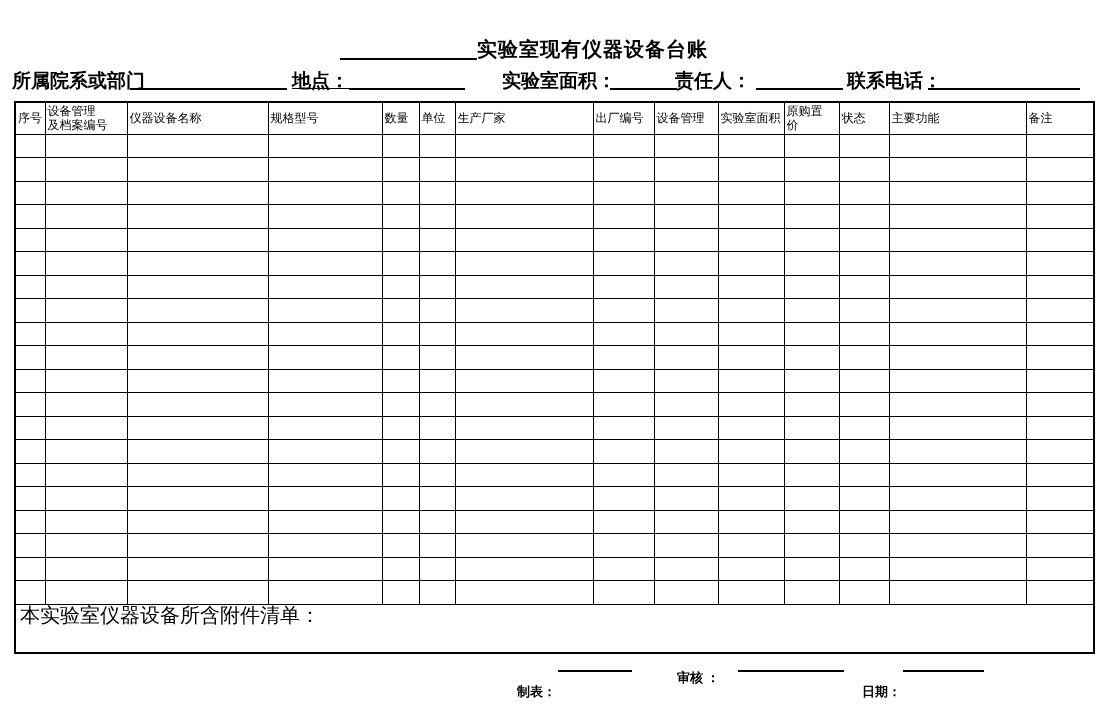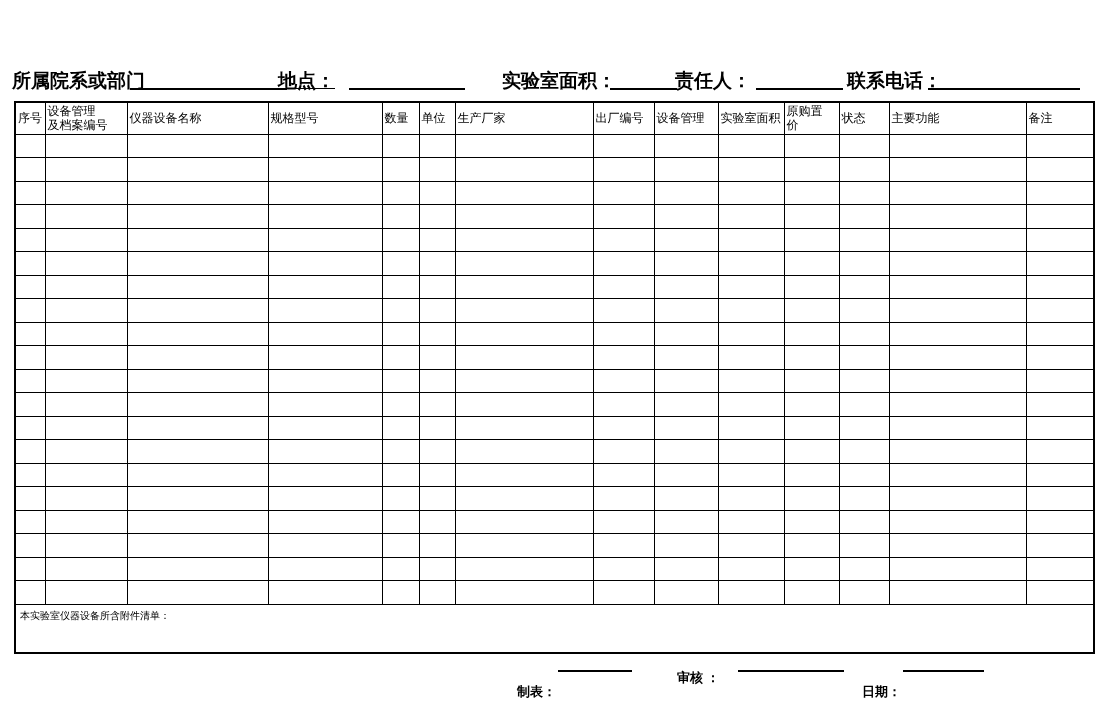--- a/index.html
+++ b/index.html
@@ -68,46 +68,50 @@
     text-align: left;
     vertical-align: middle;
     white-space: pre-line;
     line-height: 14px;
   }
   table.ledger tbody tr.data-row { height: 23.5px; }
   table.ledger tr.attachment-row { height: 49px; }
   table.ledger td.attachment-cell {
     vertical-align: top;
     text-align: left;
-    font-size: 10px;
+    font-size: 20px;
     padding: 2px 4px;
     line-height: 17px;
     margin-left: 48px;
   }
   
   .footer-note {
     position: absolute;
     left: 12px;
     top: 655px;
     font-size: 14px;
     font-weight: bold;
     white-space: nowrap;
   }
   .footer-label { font-size: 13px; margin-top: 28px; }
 </style>
 </head>
 <body>
 
 <div class="page">
 
+  <div class="title-row">
+    <span class="title-blank"></span>
+    <span class="title-text">实验室现有仪器设备台账</span>
+  </div>
 
   <span class="info-label" style="left:12px;  top:72px;">所属院系或部门</span>
   <span class="blank" style="left:130px; top:74px; width:157px;"></span>
 
-  <span class="info-label" style="left:278px; top:72px;text-decoration:underline;">地点：</span>
+  <span class="info-label" style="left:292px; top:72px;text-decoration:underline;">地点：</span>
   <span class="blank" style="left:349px; top:74px; width:116px;"></span>
 
   <span class="info-label" style="left:502px; top:72px;">实验室面积：</span>
   <span class="blank" style="left:610px; top:74px; width:67px;"></span>
 
   <span class="info-label" style="left:675px; top:72px;">责任人：</span>
   <span class="blank" style="left:756px; top:74px; width:87px;"></span>
 
   <span class="info-label" style="left:847px; top:72px;">联系电话：</span>
   <span class="blank" style="left:928px; top:74px; width:152px;"></span>

